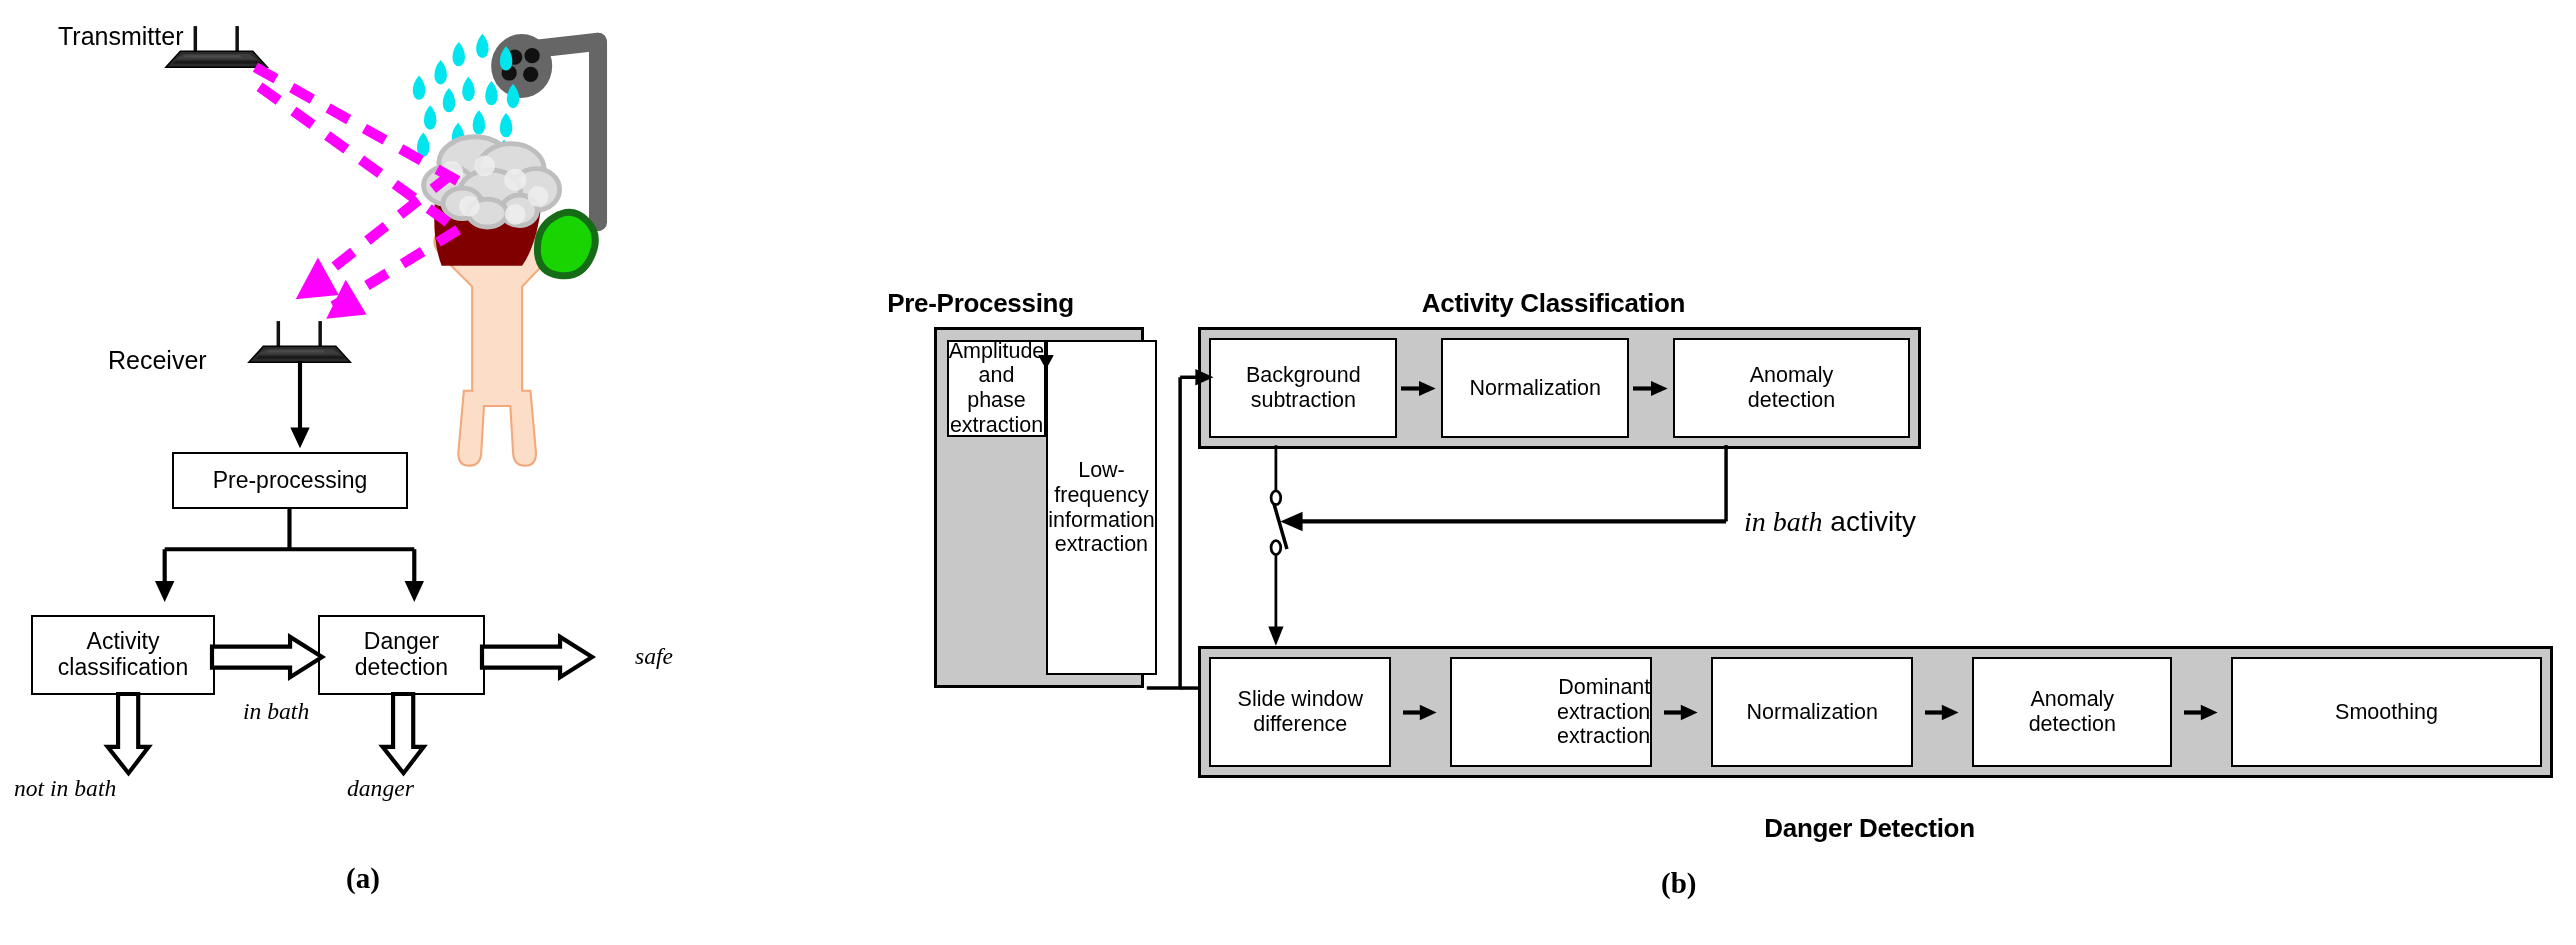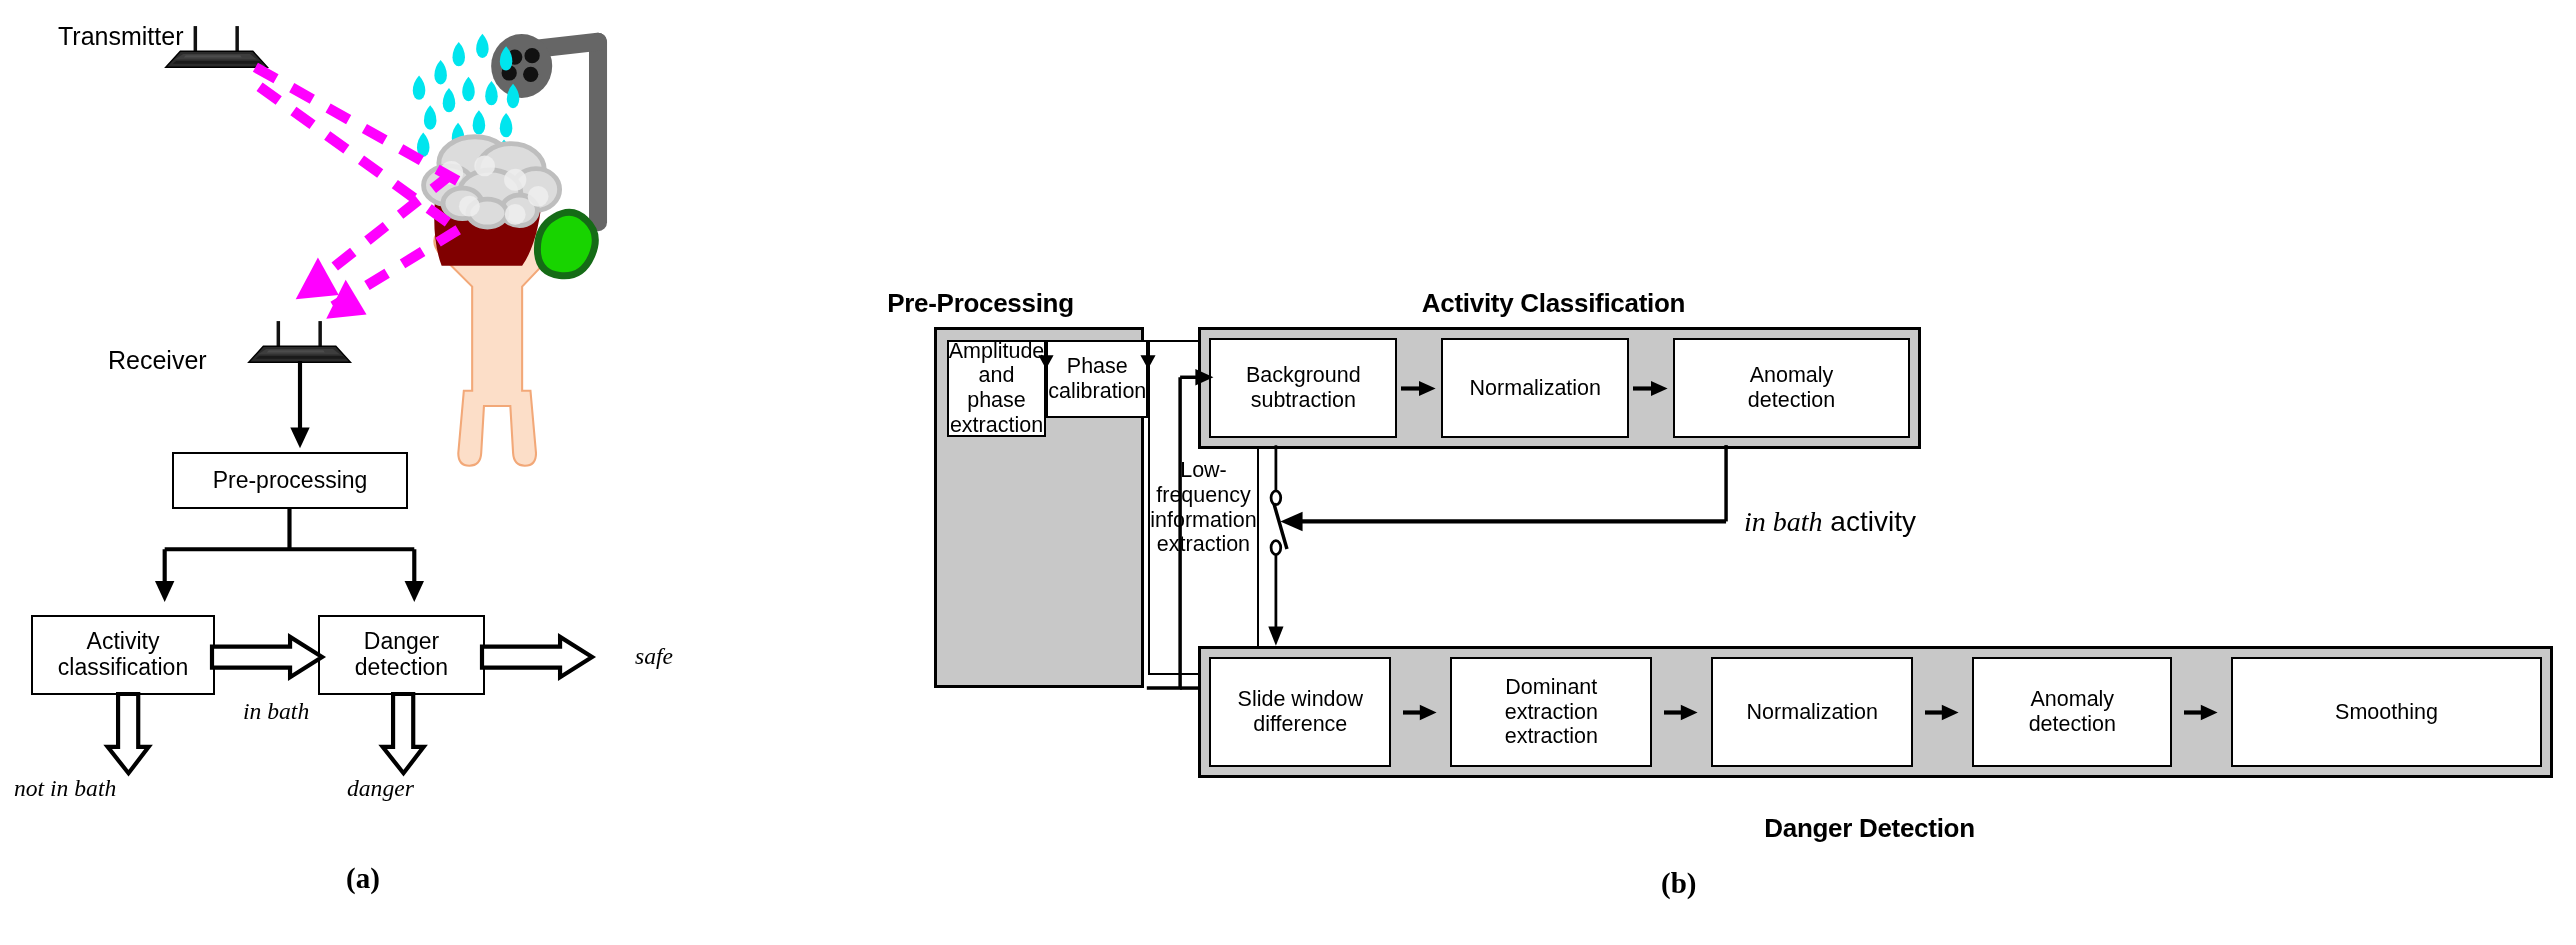--- a/index.html
+++ b/index.html
@@ -219,23 +219,20 @@
     <div class="stage" style="height:97px;flex-direction:column;">
       <span>Amplitude and</span>
       <span>phase extraction</span>
     </div>
     <div style="height:29px;position:relative;">
       <svg class="abs" style="left:50%;margin-left:-11px;top:0;" width="22" height="29" viewBox="0 0 32 42">
         <path d="M16 0 L16 26" stroke="#000" stroke-width="5" fill="none"></path>
         <path d="M16 42 L5 22 L27 22 Z" fill="#000"></path>
       </svg>
     </div>
-    <div class="stage" style="height:78px;">
-      <span>Phase calibration</span>
-    </div>
     <div style="height:29px;position:relative;">
       <svg class="abs" style="left:50%;margin-left:-11px;top:0;" width="22" height="29" viewBox="0 0 32 42">
         <path d="M16 0 L16 26" stroke="#000" stroke-width="5" fill="none"></path>
         <path d="M16 42 L5 22 L27 22 Z" fill="#000"></path>
       </svg>
     </div>
     <div class="stage" style="flex:1;flex-direction:column;">
       <span>Low-frequency</span>
       <span>information</span>
       <span>extraction</span>
@@ -272,21 +269,21 @@
     <div class="stage" style="width:182px;flex-direction:column;">
       <span>Slide window</span>
       <span>difference</span>
     </div>
     <div style="width:35px;position:relative;">
       <svg class="abs" style="left:0;top:50%;margin-top:-10.4px;" width="35" height="21" viewBox="0 0 50 30">
         <path d="M0 15 L28 15" stroke="#000" stroke-width="6" fill="none"></path>
         <path d="M48 15 L24 4 L24 26 Z" fill="#000"></path>
       </svg>
     </div>
-    <div class="stage" style="width:202px;flex-direction:column;">
+    <div class="stage" style="width:202px;flex-direction:column;align-items:flex-end;">
       <span>Dominant</span>
       <span>extraction</span>
       <span>extraction</span>
     </div>
     <div style="width:35px;position:relative;">
       <svg class="abs" style="left:0;top:50%;margin-top:-10.4px;" width="35" height="21" viewBox="0 0 50 30">
         <path d="M0 15 L28 15" stroke="#000" stroke-width="6" fill="none"></path>
         <path d="M48 15 L24 4 L24 26 Z" fill="#000"></path>
       </svg>
     </div>

